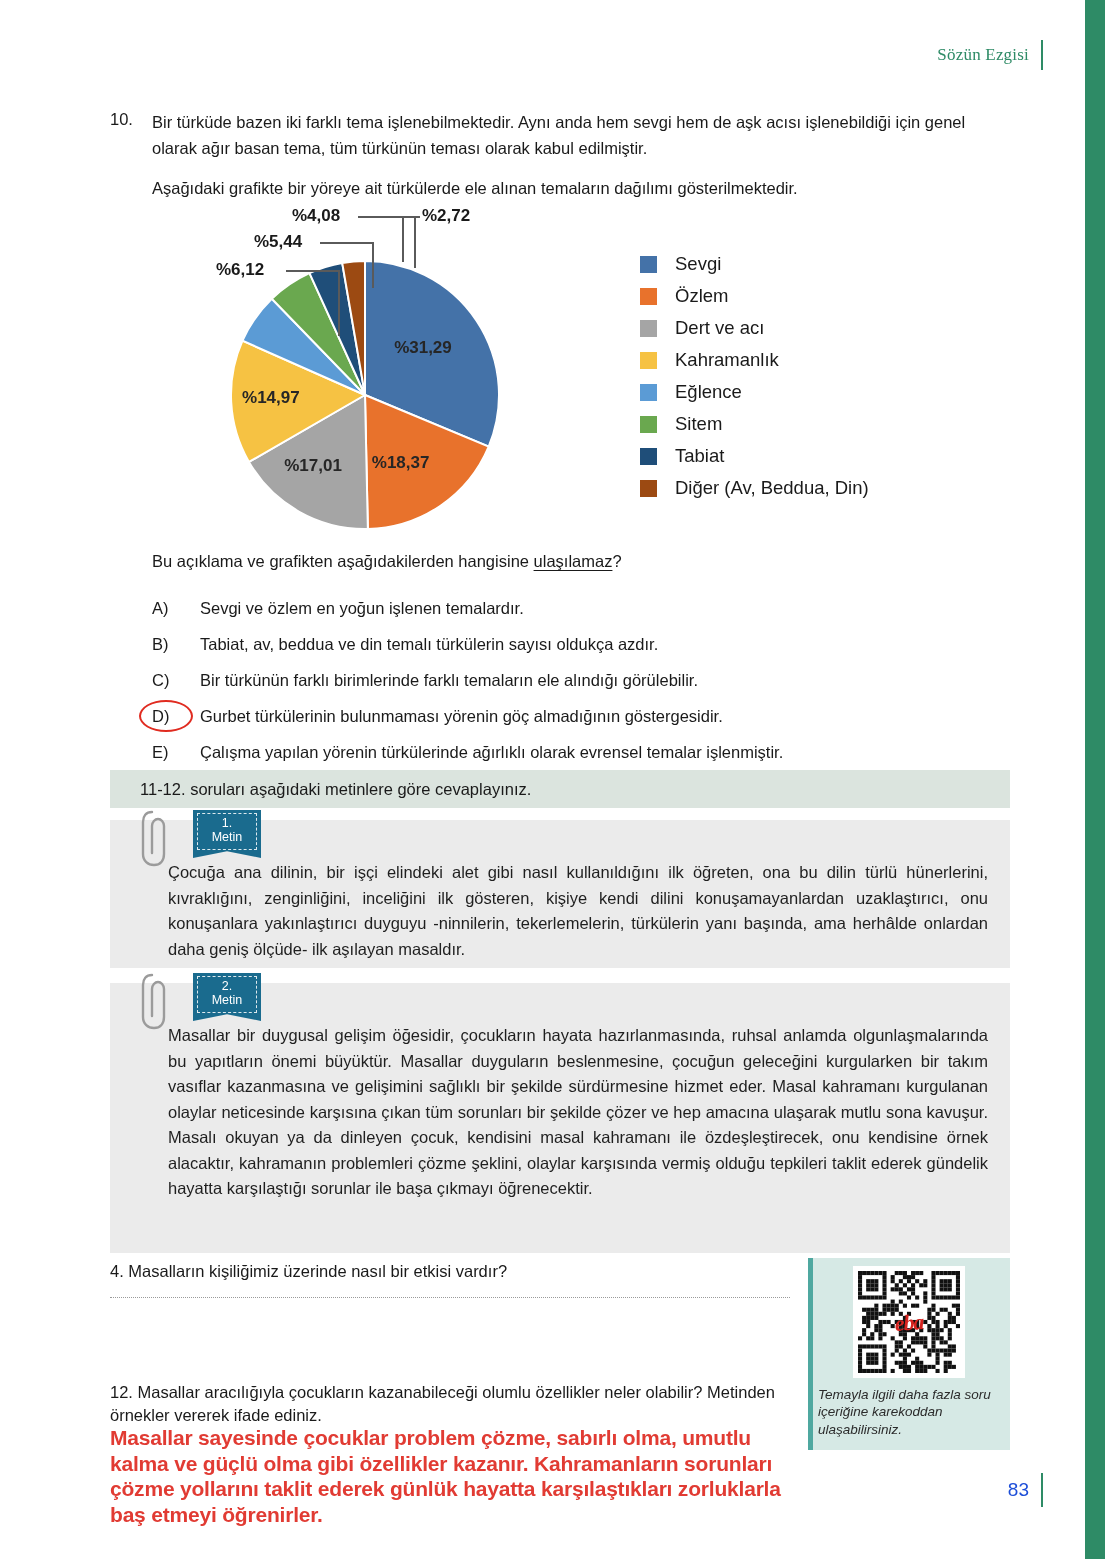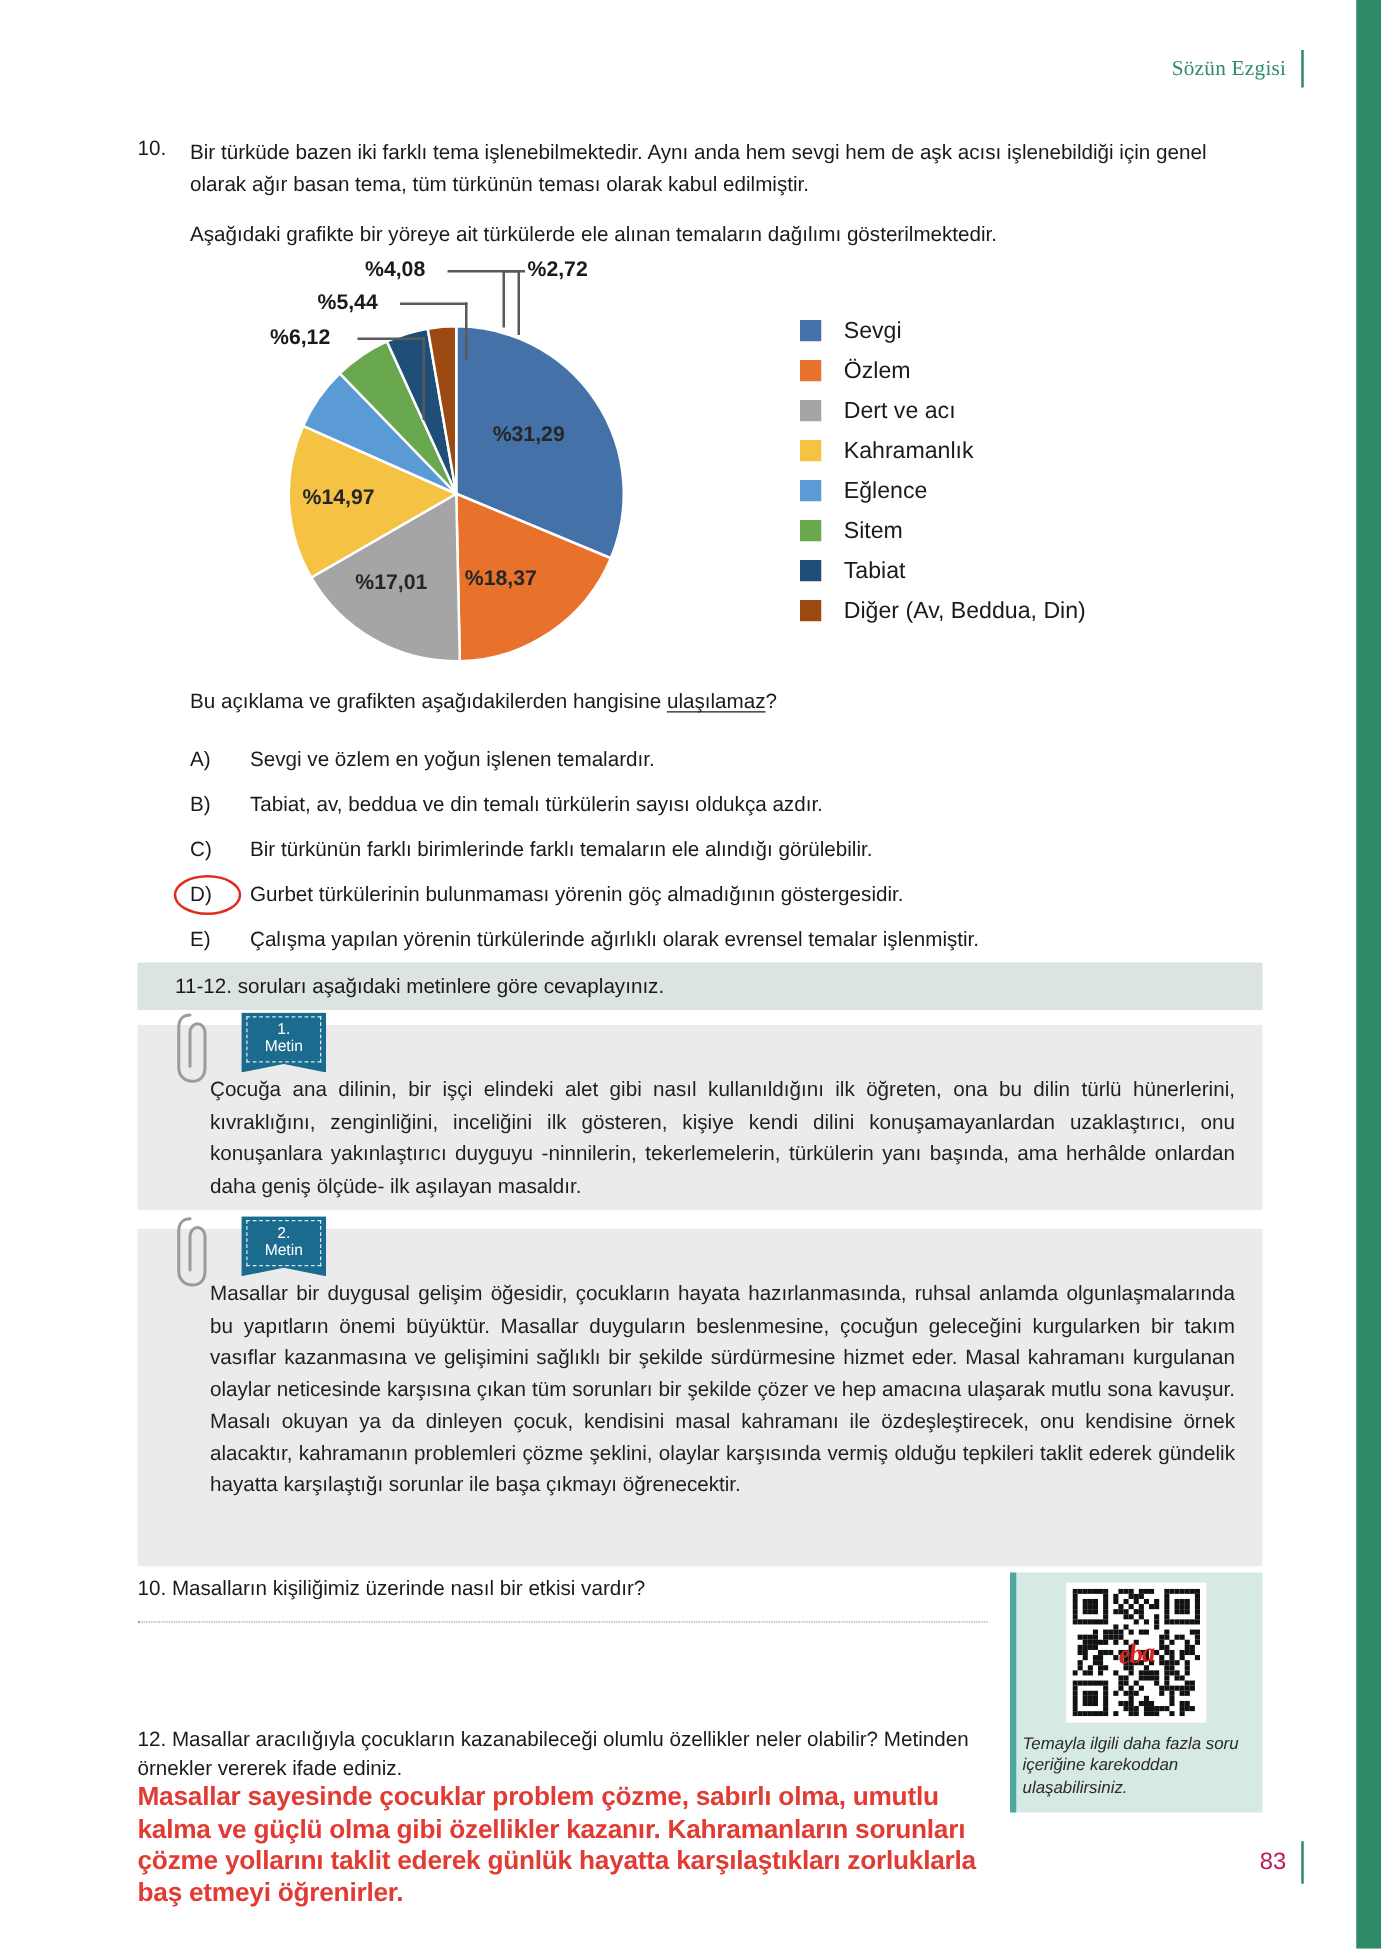--- a/index.html
+++ b/index.html
@@ -146,21 +146,21 @@
     position: absolute; left: 10px; right: 8px; top: 128px;
     font-size: 13.5px; font-style: italic; color: #2b2b2b;
     text-align: left; line-height: 1.28;
   }
 
   
   .pagenum {
     position: absolute; right: 62px; bottom: 52px;
     display: flex; align-items: center; gap: 12px;
   }
-  .pagenum-text { font-size: 19px; color:#be185d; }
+  .pagenum-text { font-size: 19px; color:#1d4ed8; }
   .pagenum-rule { width: 2px; height: 34px; background:#2e8b66; }
 </style>
 </head>
 <body>
 
 <div class="page">
 
   <div class="edge-bar"></div>
 
   <div class="header">
@@ -299,21 +299,21 @@
     </svg>
     <div class="tag">
       <span class="inner"></span>
       <b>2.</b>
       <b>Metin</b>
     </div>
     <div class="metin-text">Masallar bir duygusal gelişim öğesidir, çocukların hayata hazırlanmasında, ruhsal anlamda olgunlaşmalarında bu yapıtların önemi büyüktür. Masallar duyguların beslenmesine, çocuğun geleceğini kurgularken bir takım vasıflar kazanmasına ve gelişimini sağlıklı bir şekilde sürdürmesine hizmet eder. Masal kahramanı kurgulanan olaylar neticesinde karşısına çıkan tüm sorunları bir şekilde çözer ve hep amacına ulaşarak mutlu sona kavuşur. Masalı okuyan ya da dinleyen çocuk, kendisini masal kahramanı ile özdeşleştirecek, onu kendisine örnek alacaktır, kahramanın problemleri çözme şeklini, olaylar karşısında vermiş olduğu tepkileri taklit ederek gündelik hayatta karşılaştığı sorunlar ile başa çıkmayı öğrenecektir.</div>
   </div>
 
   <div class="q11">
-    <div class="q-prompt">10. Masalların kişiliğimiz üzerinde nasıl bir etkisi vardır?</div>
+    <div class="q-prompt">4. Masalların kişiliğimiz üzerinde nasıl bir etkisi vardır?</div>
     <div class="dotline" style="margin-top:14px;"></div>
   </div>
 
   <div class="q12">
     <div class="q-prompt">12. Masallar aracılığıyla çocukların kazanabileceği olumlu özellikler neler olabilir? Metinden örnekler vererek ifade ediniz.</div>
     <div class="ans">Masallar sayesinde çocuklar problem çözme, sabırlı olma, umutlu kalma ve güçlü olma gibi özellikler kazanır. Kahramanların sorunları çözme yollarını taklit ederek günlük hayatta karşılaştıkları zorluklarla baş etmeyi öğrenirler.</div>
   </div>
 
   <div class="qr-box">
     <div class="bar-left"></div>

